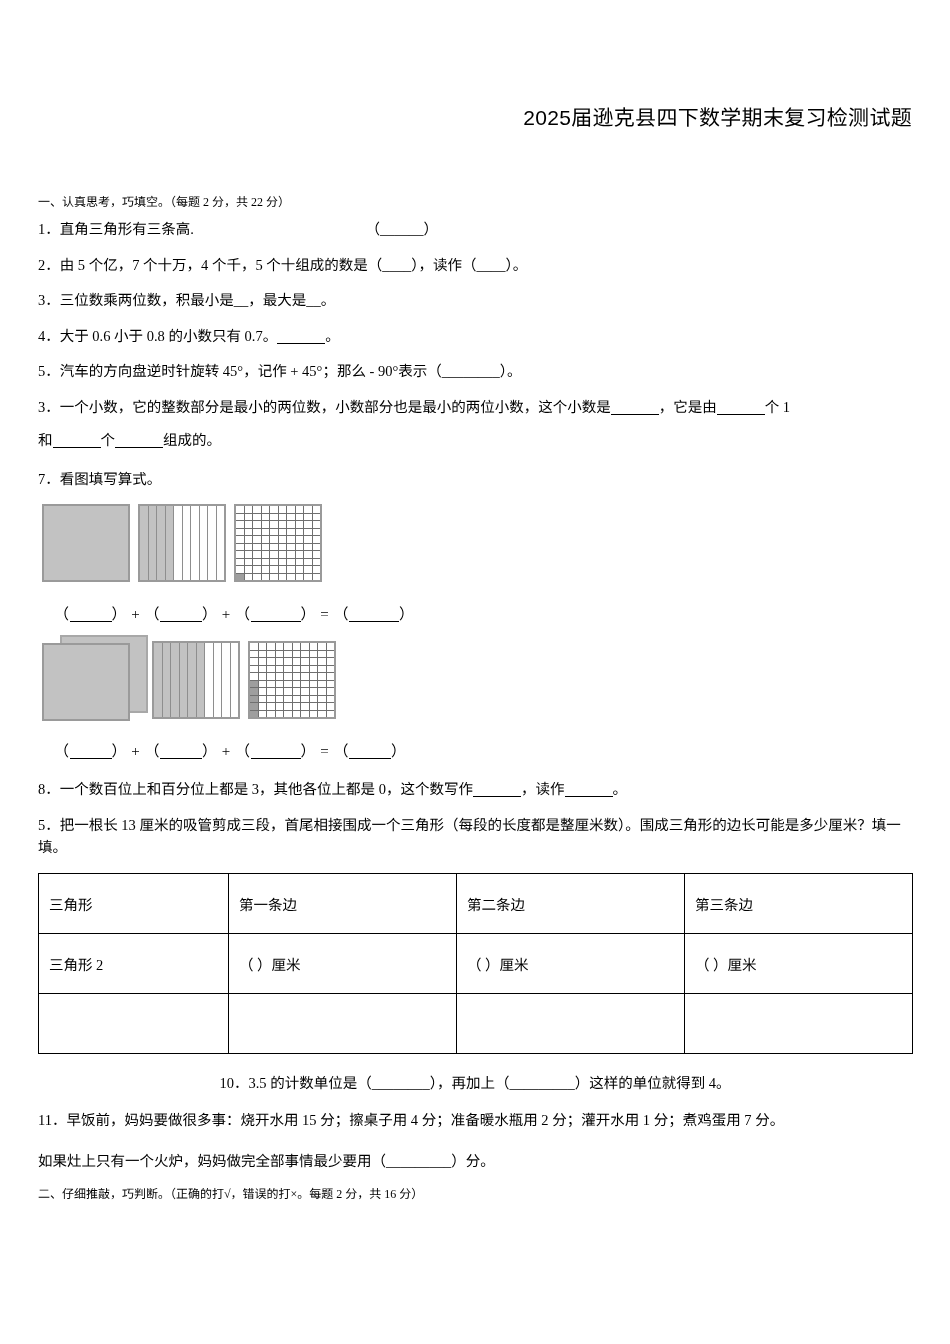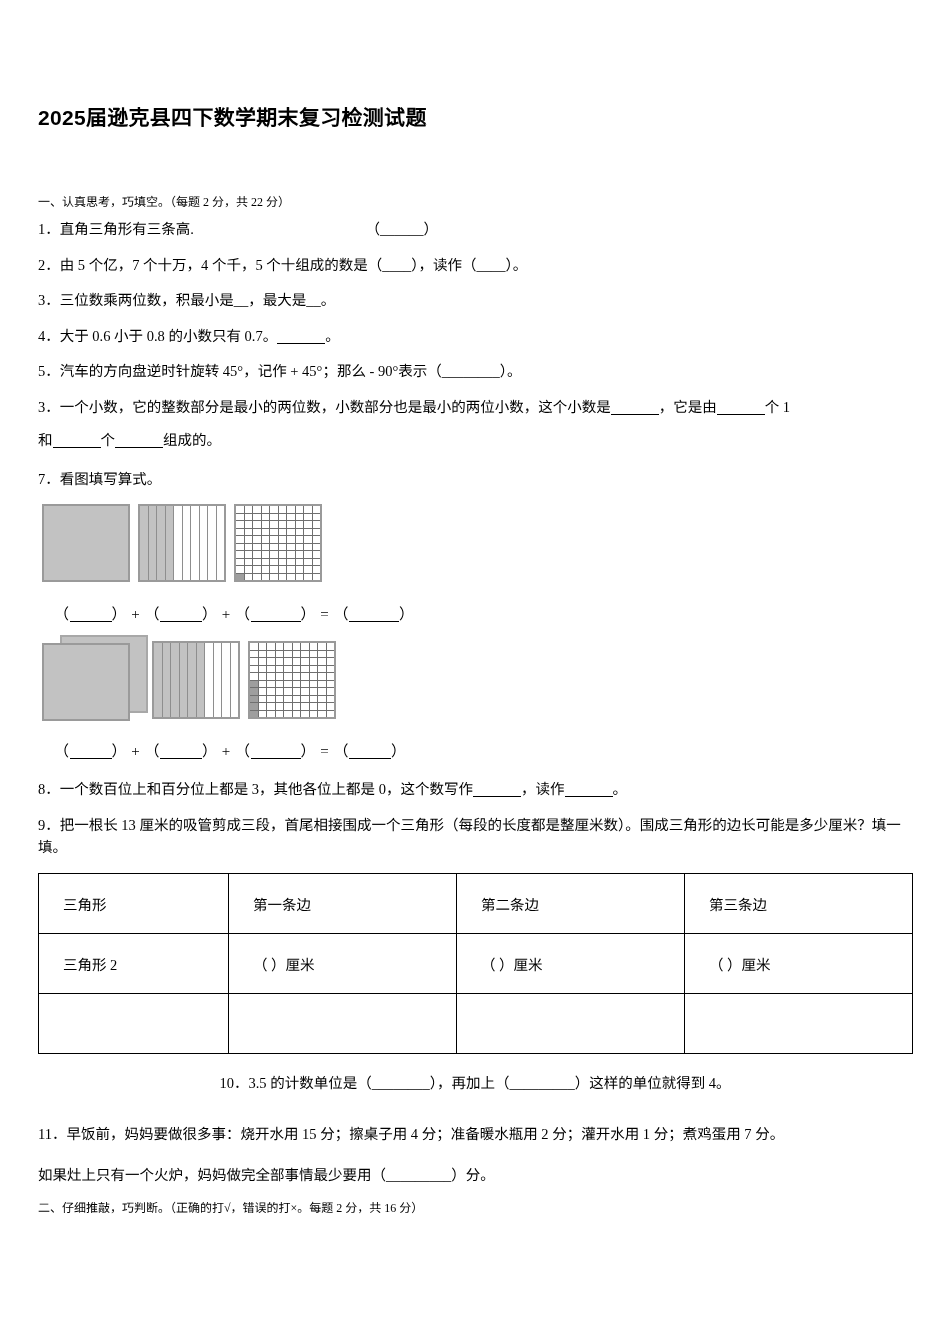--- a/index.html
+++ b/index.html
@@ -19,23 +19,23 @@
   .page {
     width: 950px;
     height: 1344px;
     position: relative;
     box-sizing: border-box;
     padding: 0 38px;
   }
 
   
   .doc-title {
-    text-align: left;
+    text-align: right;
     font-size: 21px;
-    font-weight: bold;
+    font-weight: normal;
     letter-spacing: 0.3px;
     padding-top: 104px;
     padding-bottom: 0;
     line-height: 1.3;
     font-family: "Liberation Sans", "DejaVu Sans", sans-serif;
   }
 
   
   .section-head {
     font-size: 12px;
@@ -151,21 +151,21 @@
   
   table.tri {
     width: 874px;
     border-collapse: collapse;
     table-layout: fixed;
     font-size: 14.5px;
   }
   table.tri td {
     border: 1px solid #000000;
     height: 47px;
-    padding: 6px 24px;
+    padding: 6px 10px;
     vertical-align: middle;
   }
   table.tri col.c1 { width: 190px; }
   table.tri col.c2 { width: 228px; }
   table.tri col.c3 { width: 228px; }
   table.tri col.c4 { width: 228px; }
 </style>
 </head>
 <body>
 
@@ -503,21 +503,21 @@
       <span>+</span>
       <span>（</span><span class="b2"></span><span>）</span>
       <span>=</span>
       <span>（</span><span class="b1"></span><span>）</span>
     </div>
 
     <div class="q" style="margin-top:18px;">
       <span>8．一个数百位上和百分位上都是 3，其他各位上都是 0，这个数写作</span><span class="blank-md"></span><span>，读作</span><span class="blank-md"></span><span>。</span>
     </div>
 
-    <div class="q" style="margin-top:13px;">9．把一根长 13 厘米的吸管剪成三段，首尾相接围成一个三角形（每段的长度都是整厘米数）。围成三角形的边长可能是多少厘米？填一填。</div>
+    <div class="q" style="margin-top:13px;">5．把一根长 13 厘米的吸管剪成三段，首尾相接围成一个三角形（每段的长度都是整厘米数）。围成三角形的边长可能是多少厘米？填一填。</div>
 
     <table class="tri" style="margin-top:15px;">
       <colgroup>
           <col class="c1">
           <col class="c2">
           <col class="c3">
           <col class="c4">
         </colgroup>
       <tbody>
         <tr>
@@ -536,19 +536,19 @@
           <td></td>
           <td></td>
           <td></td>
           <td></td>
         </tr>
       </tbody>
     </table>
 
     <div class="q" style="margin-top:18px;text-align:center;">10．3.5 的计数单位是（________），再加上（_________）这样的单位就得到 4。</div>
 
-    <div class="q" style="margin-top:28px;">11．早饭前，妈妈要做很多事：烧开水用 15 分；擦桌子用 4 分；准备暖水瓶用 2 分；灌开水用 1 分；煮鸡蛋用 7 分。</div>
+    <div class="q" style="margin-top:14px;">11．早饭前，妈妈要做很多事：烧开水用 15 分；擦桌子用 4 分；准备暖水瓶用 2 分；灌开水用 1 分；煮鸡蛋用 7 分。</div>
     <div class="q" style="margin-top:19px;">如果灶上只有一个火炉，妈妈做完全部事情最少要用（_________）分。</div>
 
     <div class="section-head" style="margin-top:12px;">二、仔细推敲，巧判断。（正确的打√，错误的打×。每题 2 分，共 16 分）</div>
 
   </div>
 </div>
 
 </body></html>

